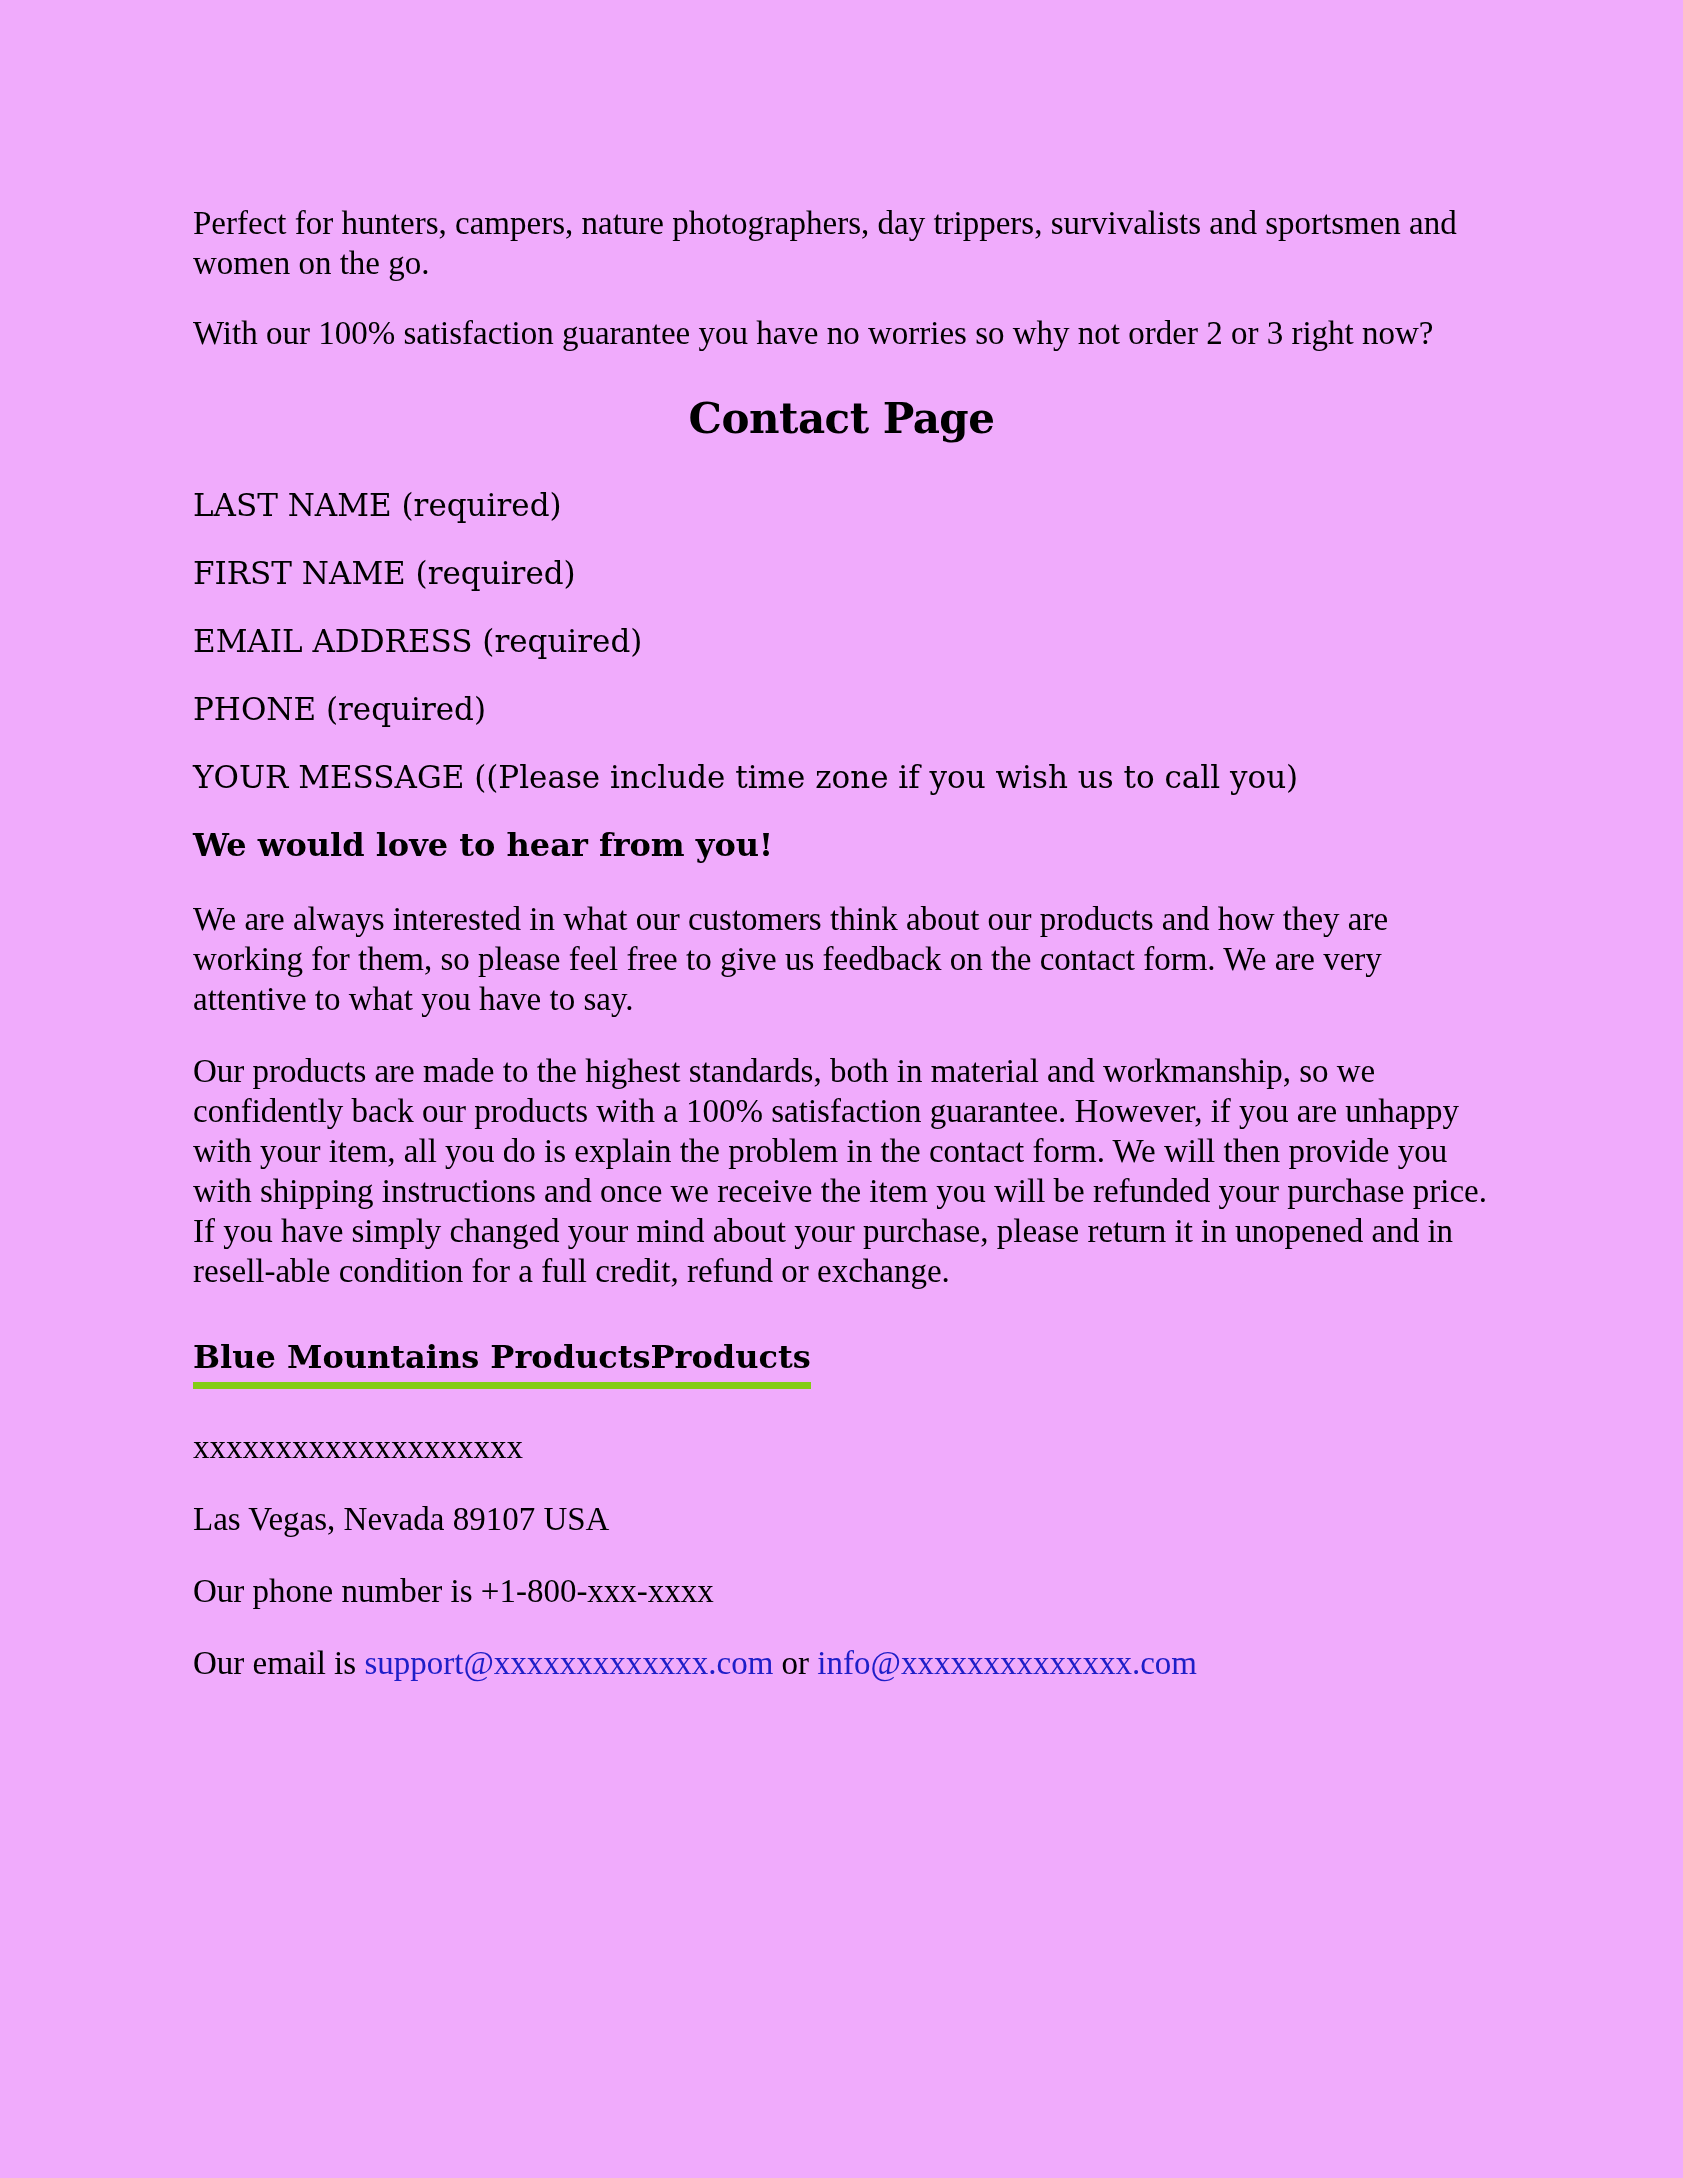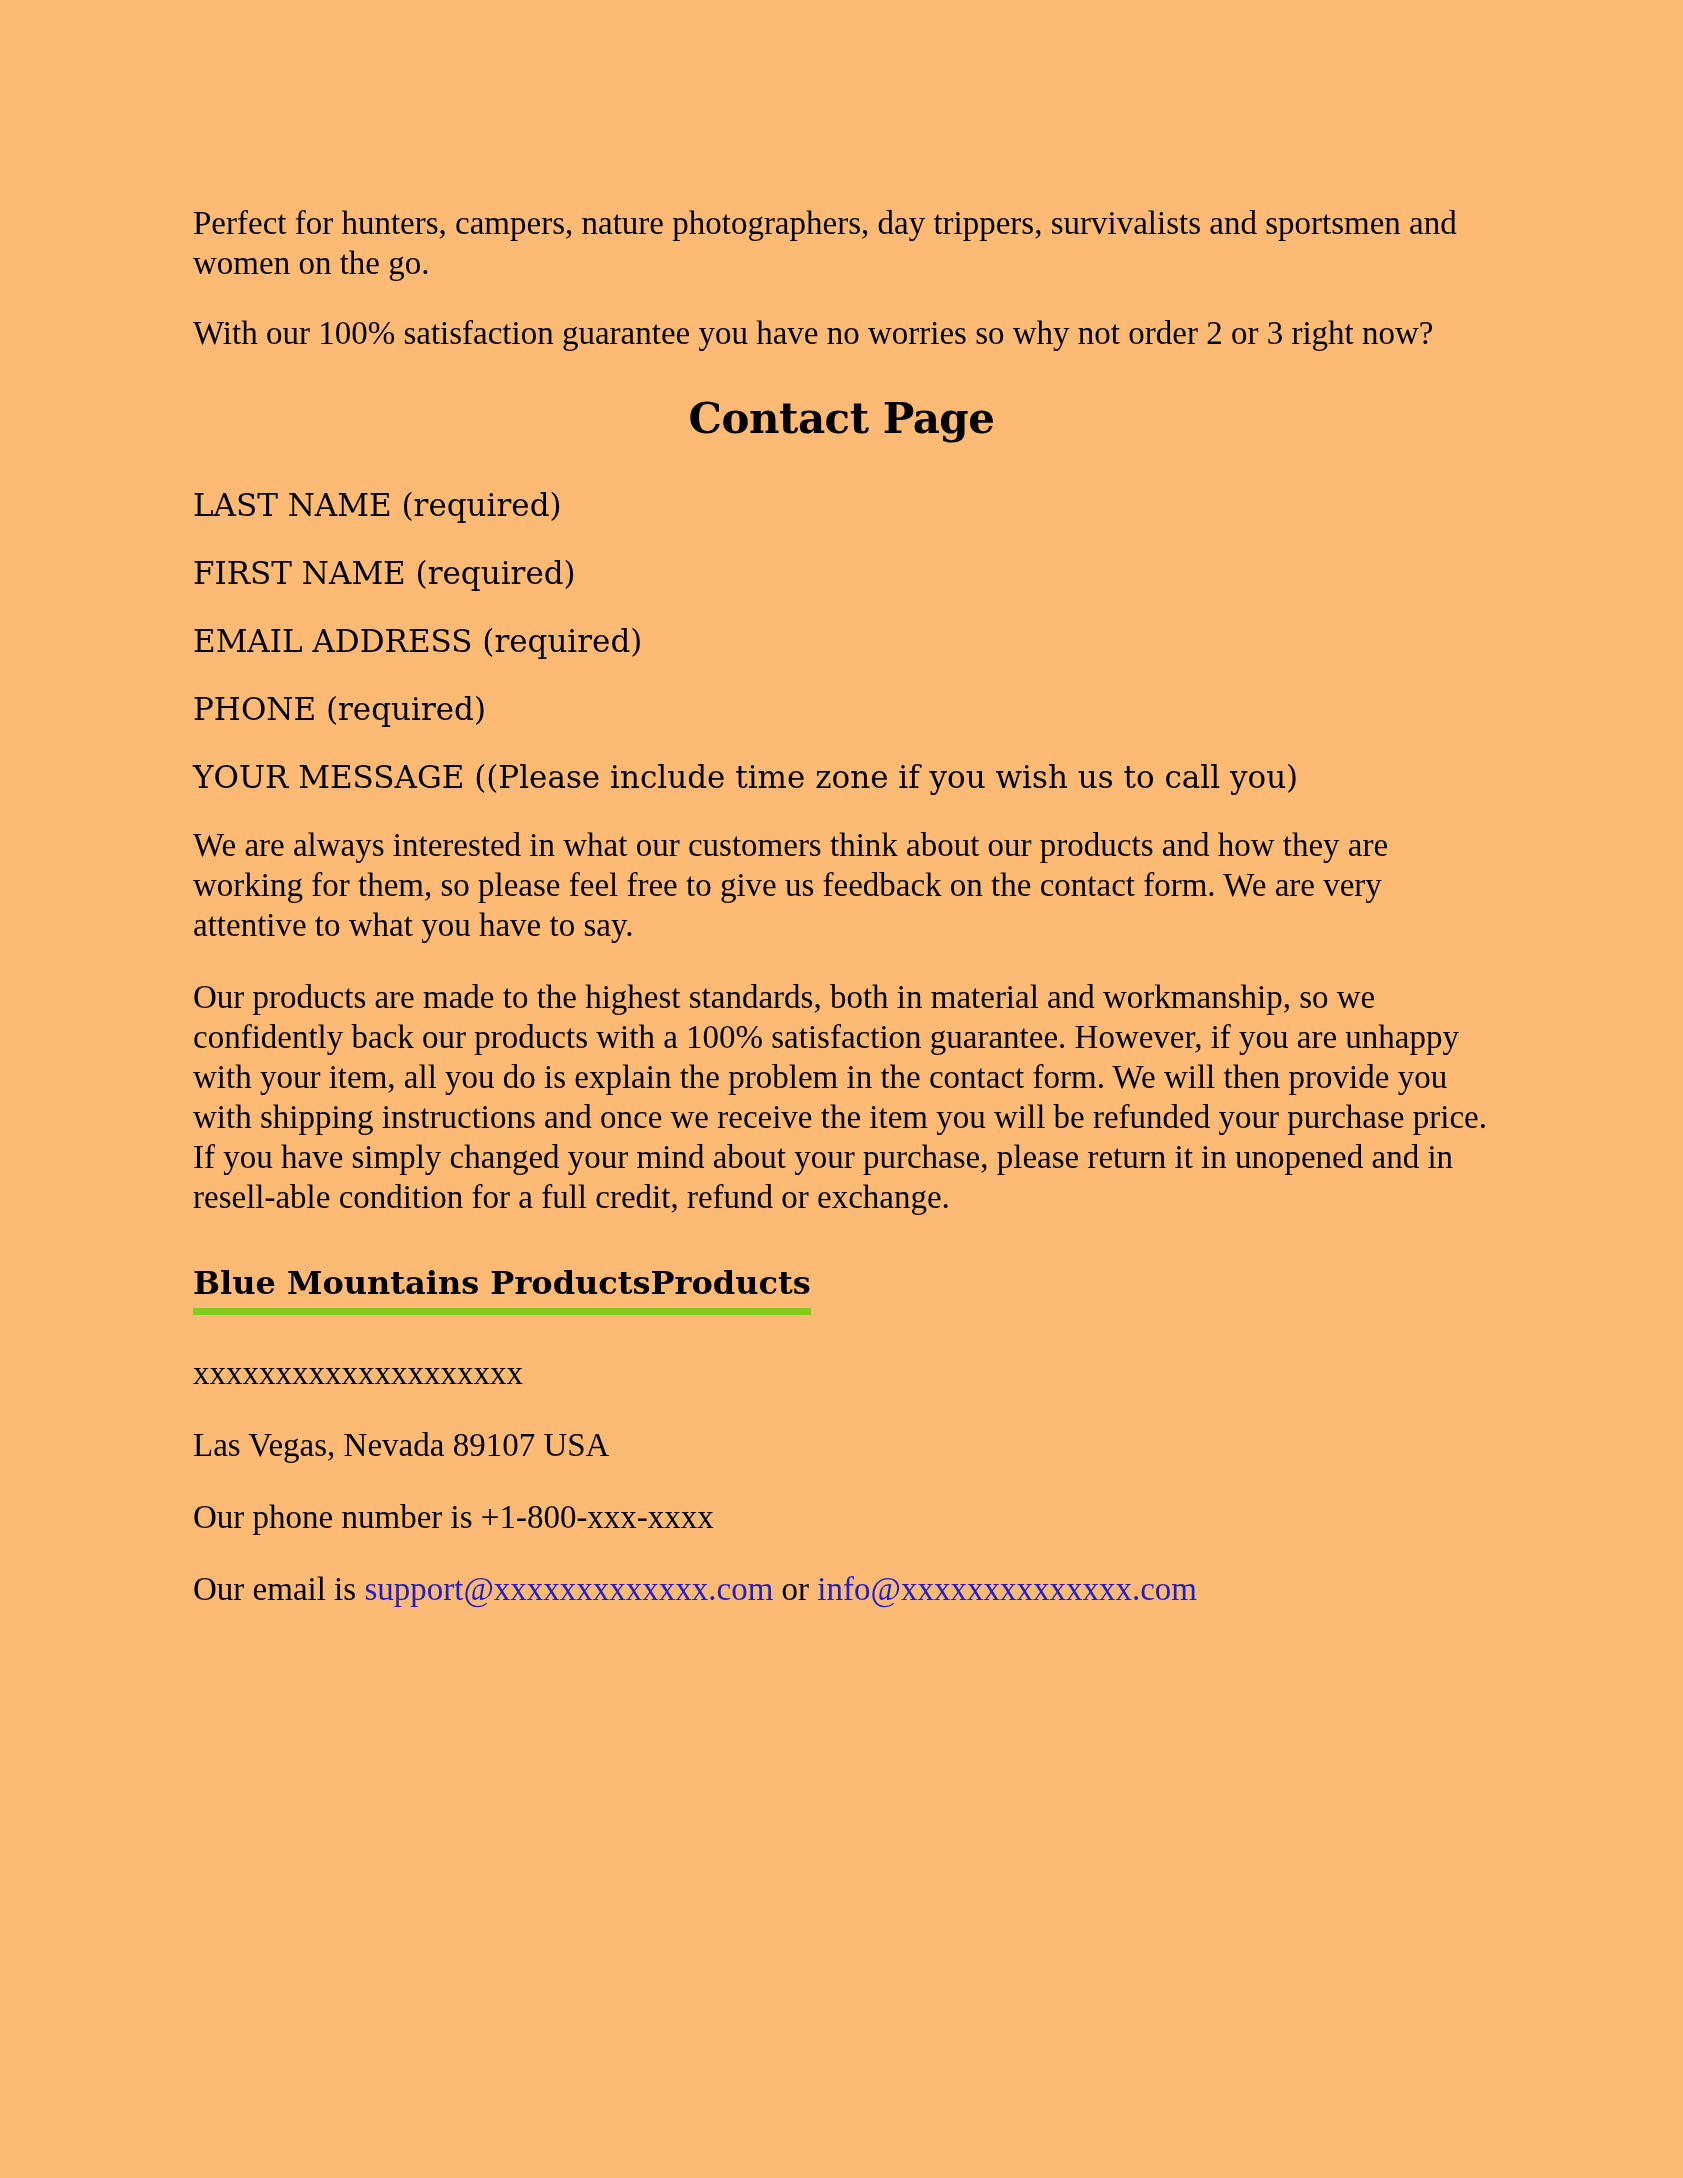--- a/index.html
+++ b/index.html
@@ -4,21 +4,21 @@
 <style>
   html, body {
     margin: 0;
     padding: 0;
     background: #ffffff;
   }
   .page {
     position: relative;
     width: 1683px;
     height: 2178px;
-    background: #fdba74;
+    background: #f0abfc;
     box-sizing: border-box;
     padding: 203px 193px 0 193px;
     color: #000000;
     overflow: hidden;
   }
   .content {
     width: 1297px;
   }
   
   .body-text {
@@ -86,20 +86,21 @@
     <p class="label-text">LAST NAME (required)</p>
 
     <p class="label-text">FIRST NAME (required)</p>
 
     <p class="label-text">EMAIL ADDRESS (required)</p>
 
     <p class="label-text">PHONE (required)</p>
 
     <p class="label-text mb32">YOUR MESSAGE ((Please include time zone if you wish us to call you)</p>
 
+    <p class="greeting">We would love to hear from you!</p>
 
     <p class="body-text mb32">We are always interested in what our customers think about our products and how they are working for them, so please feel free to give us feedback on the contact form. We are very attentive to what you have to say.</p>
 
     <p class="body-text mb44">Our products are made to the highest standards, both in material and workmanship, so we confidently back our products with a 100% satisfaction guarantee. However, if you are unhappy with your item, all you do is explain the problem in the contact form. We will then provide you with shipping instructions and once we receive the item you will be refunded your purchase price. If you have simply changed your mind about your purchase, please return it in unopened and in resell-able condition for a full credit, refund or exchange.</p>
 
     <p class="company-name">
       <span class="underlined">Blue Mountains ProductsProducts</span>
     </p>
 
     <p class="body-text mb32">xxxxxxxxxxxxxxxxxxxx</p>

